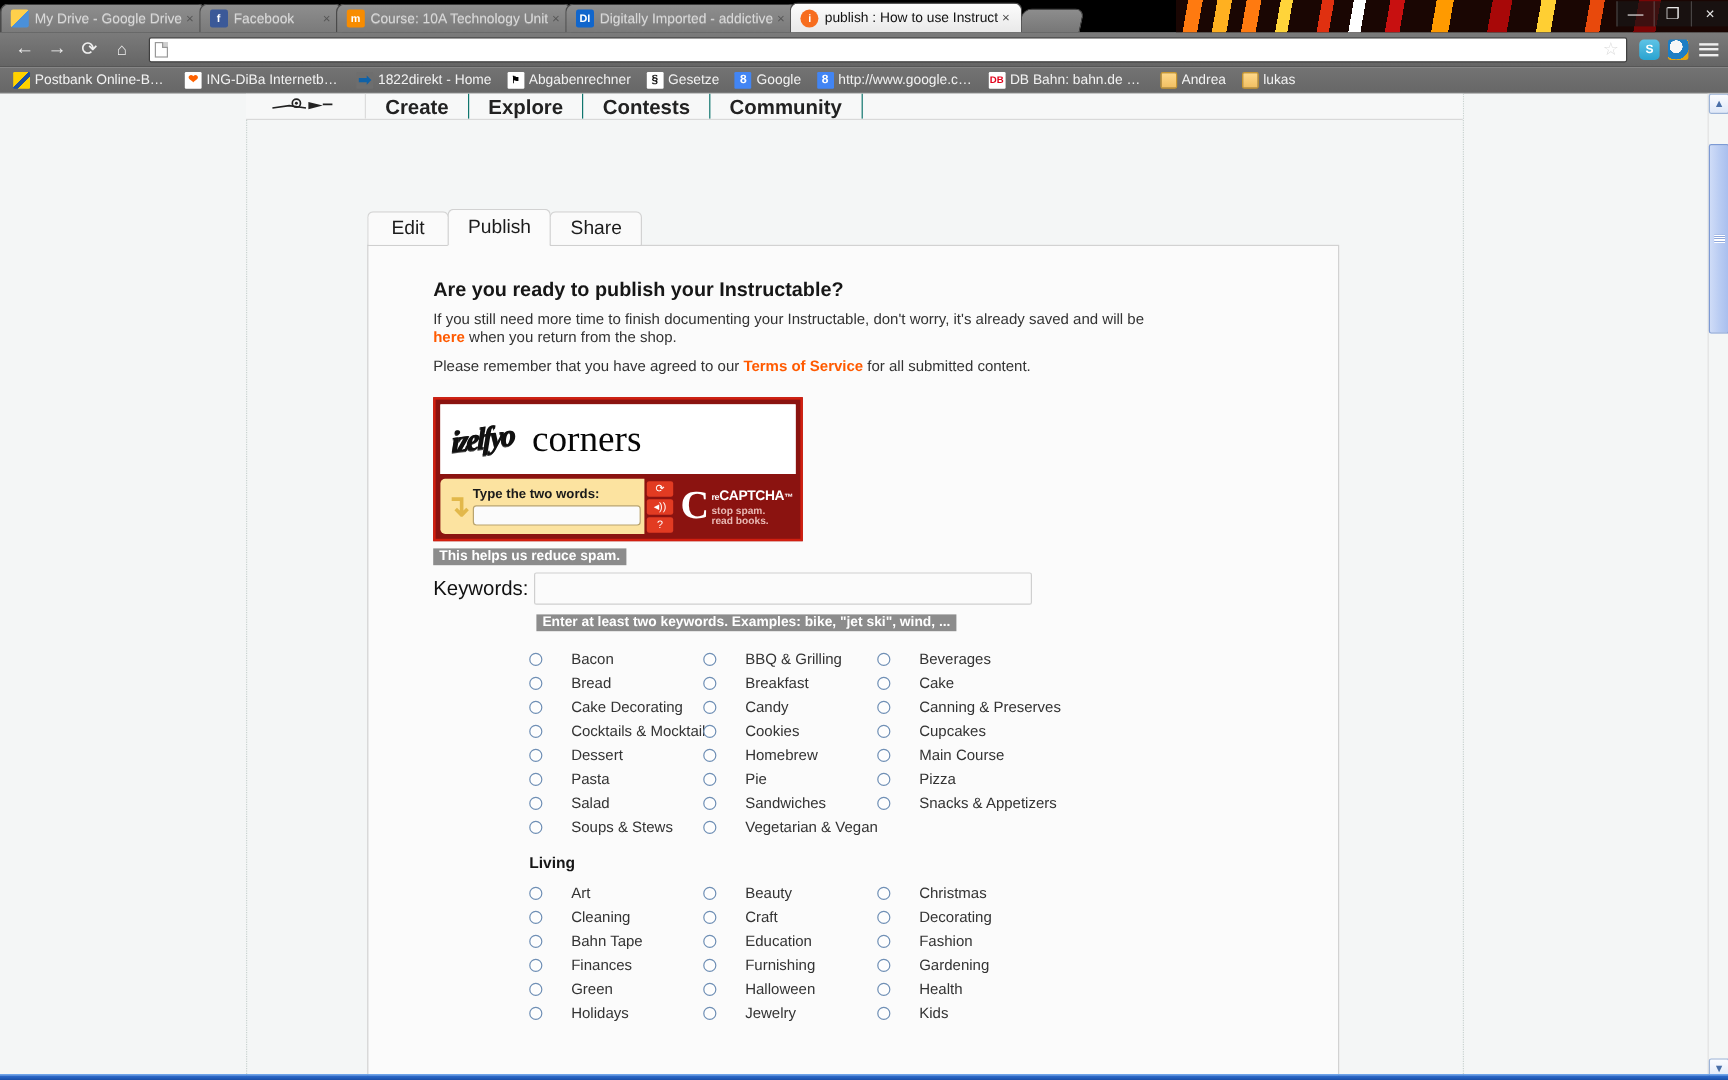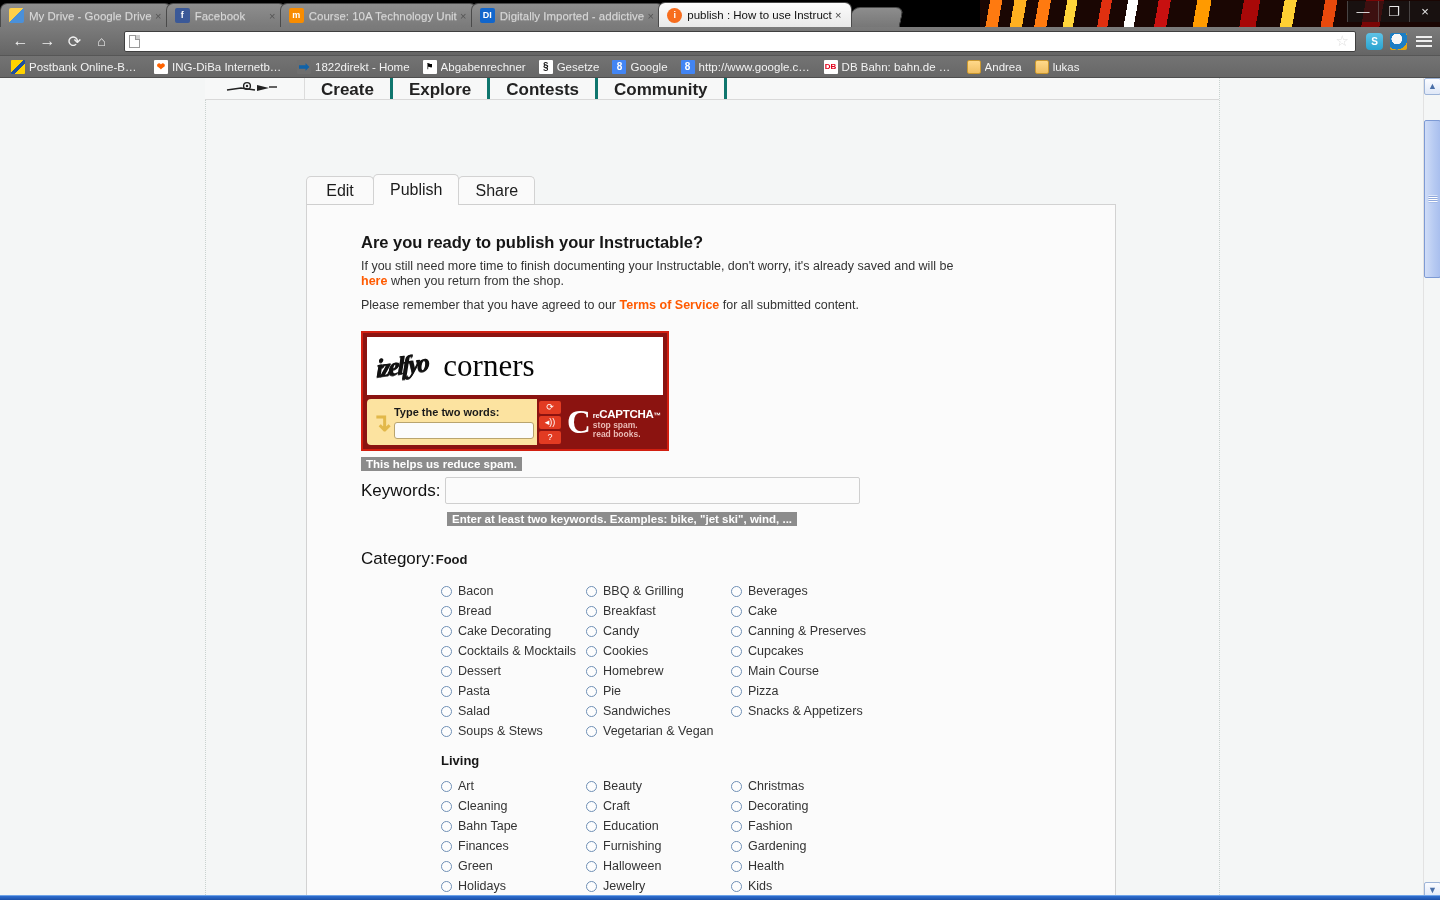--- a/index.html
+++ b/index.html
@@ -164,21 +164,21 @@
     display: flex; align-items: flex-end;
     overflow: hidden;
   }
   .site-nav-logo {
     width: 100px; height: 22px; display:flex; align-items:center; justify-content:center;
     border-right: 1px solid #dcdcdc; color: #222; font-size: 13px;
   }
   .site-nav-item {
     padding: 0 16px; height: 22px; line-height: 19px;
     font-size: 17px; font-weight: bold; color: #222;
-    border-right: 3px solid #0f766e;
+    border-right: 1px solid #0f766e;
     display: flex; align-items: flex-end;
   }
   .site-nav-fill { flex: 1; height: 22px; }
 
   
   .col-guide { position: absolute; top: 0; bottom: 0; width: 0; border-left: 1px dotted #c9d2cf; }
   .col-guide.left { left: 205px; }
   .col-guide.right { left: 1219px; }
 
   
@@ -280,21 +280,21 @@
   .group { margin-top: 12px; padding-left: 80px; }
   .group-title { font-size: 13px; font-weight: bold; color: #161616; margin-bottom: 8px; }
   .group-grid { display: grid; grid-template-columns: 145px 145px 200px; row-gap: 0px; }
   .radio-item { display: flex; align-items: center; height: 20px; }
   .radio {
     width: 11px; height: 11px; flex: 0 0 11px; border-radius: 50%;
     border: 1px solid #6f8fb5; background: #fdfdfd;
     box-shadow: inset 0 0 0 1px #ffffff;
     margin-right: 6px;
   }
-  .radio-label { font-size: 12.5px; color: #333; white-space: nowrap; }
+  .radio-label { font-size: 12.5px; color: #333; white-space: nowrap; margin-left: 18px; }
 
   
   .scrollbar {
     position: absolute; top: 0; right: 0; width: 17px; bottom: 0;
     background: #f4f6f6; border-left: 1px solid #e2e2e2;
   }
   .sb-btn {
     width: 17px; height: 17px; background: linear-gradient(#fbfcff,#dfe8f8);
     border: 1px solid #9db4d8; border-radius: 2px;
     color: #4a6fa8; font-size: 9px; text-align: center; line-height: 14px;
@@ -502,24 +502,20 @@
         <div class="hint hint-captcha">This helps us reduce spam.</div>
 
         
         <div class="kw-row">
           <span class="kw-label">Keywords:</span>
           <input class="kw-input" type="text" placeholder="" style="">
         </div>
         <div class="hint hint-keywords">Enter at least two keywords. Examples: bike, "jet ski", wind, ...</div>
 
         
-        <div class="cat-row">
-          <span class="cat-label">Category:</span>
-          <span class="cat-value">Food</span>
-        </div>
 
         <div class="group">
           <div class="group-grid" id="grid-food">
               <div class="radio-item">
                 <span class="radio"></span>
                 <span class="radio-label">Bacon</span>
               </div>
               <div class="radio-item">
                 <span class="radio"></span>
                 <span class="radio-label">BBQ &amp; Grilling</span>

